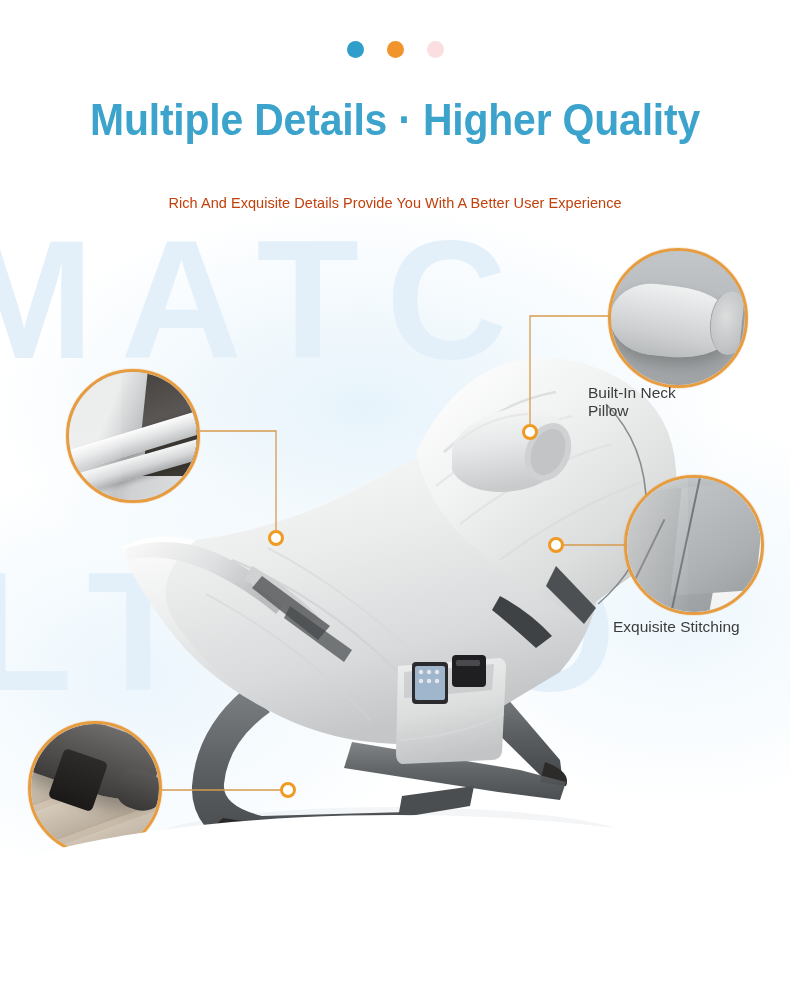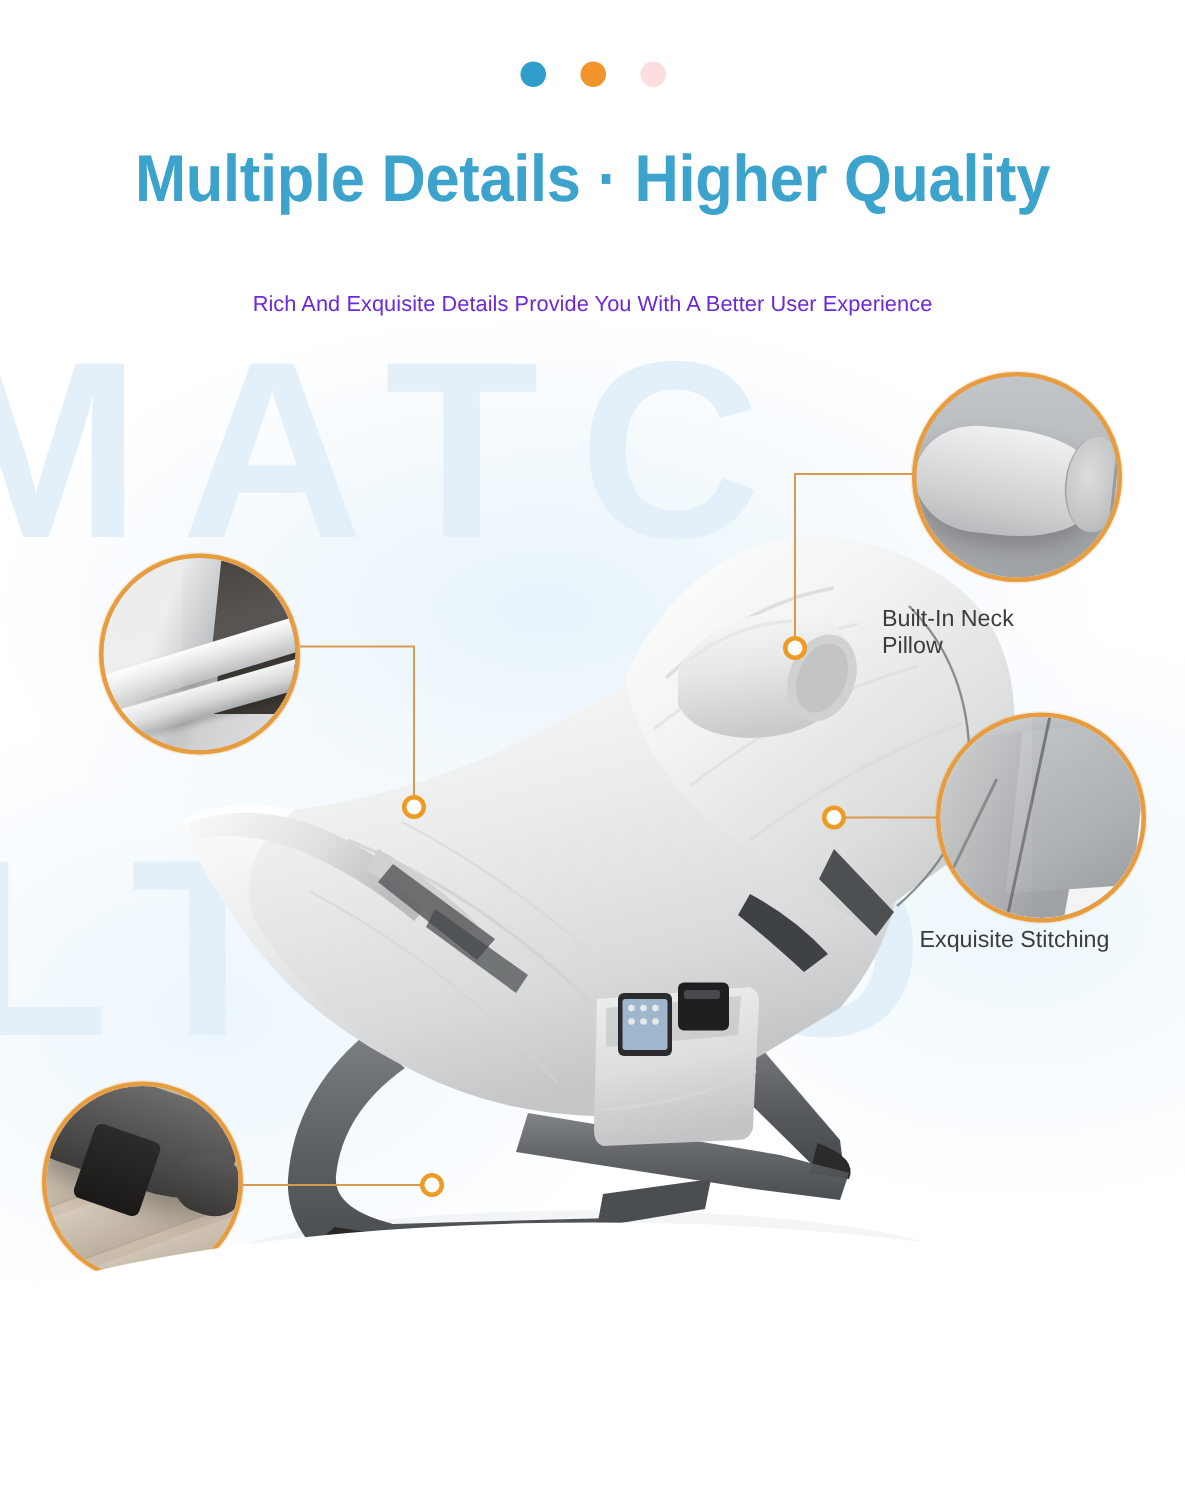--- a/index.html
+++ b/index.html
@@ -255,21 +255,21 @@
   <div class="wm-row one" style="color: rgb(227, 240, 250);">MATC</div>
   <div class="wm-row two" style="color: rgb(227, 240, 250);">LTTYO</div>
 
   <div class="dots">
     <span class="dot" id="dot0" style="background: rgb(47, 158, 203);"></span>
     <span class="dot" id="dot1" style="background: rgb(241, 148, 43);"></span>
     <span class="dot" id="dot2" style="background: rgb(251, 223, 224);"></span>
   </div>
 
   <div class="headline" style="color: rgb(59, 163, 204);">Multiple Details · Higher Quality</div>
-  <div class="subhead" style="color: #6d28d9;">Rich And Exquisite Details Provide You With A Better User Experience</div>
+  <div class="subhead" style="color: #c2410c;">Rich And Exquisite Details Provide You With A Better User Experience</div>
 
   <svg class="chair" viewBox="0 0 790 997" aria-hidden="true">
     <defs>
       <linearGradient id="seatG" x1="0" y1="0" x2="0.35" y2="1">
         <stop offset="0%" stop-color="#fdfdfd"></stop>
         <stop offset="42%" stop-color="#eceded"></stop>
         <stop offset="78%" stop-color="#d9dadb"></stop>
         <stop offset="100%" stop-color="#c4c6c7"></stop>
       </linearGradient>
       <linearGradient id="backG" x1="0.1" y1="0" x2="0.9" y2="1">
@@ -395,21 +395,21 @@
   <div class="bubble" style="left: 608px; top: 248px; width: 140px; height: 140px; border-color: rgb(231, 156, 63);">
     <div class="inner">
       <div class="art-pillow">
         <div class="backwall"></div>
         <div class="bolster"></div>
         <div class="cap"></div>
         <div class="seam"></div>
       </div>
     </div>
   </div>
-  <div class="label big" style="left:588px; top:404px; width:200px;">Built-In Neck
+  <div class="label big" style="left:588px; top:384px; width:200px;">Built-In Neck
 Pillow</div>
 
   <div class="bubble" style="left: 624px; top: 475px; width: 140px; height: 140px; border-color: rgb(231, 156, 63);">
     <div class="inner">
       <div class="art-stitch">
         <div class="panelA"></div>
         <div class="panelB"></div>
         <div class="hemtop"></div>
         <div class="stitchline sl1"></div>
         <div class="stitchline sl2"></div>

